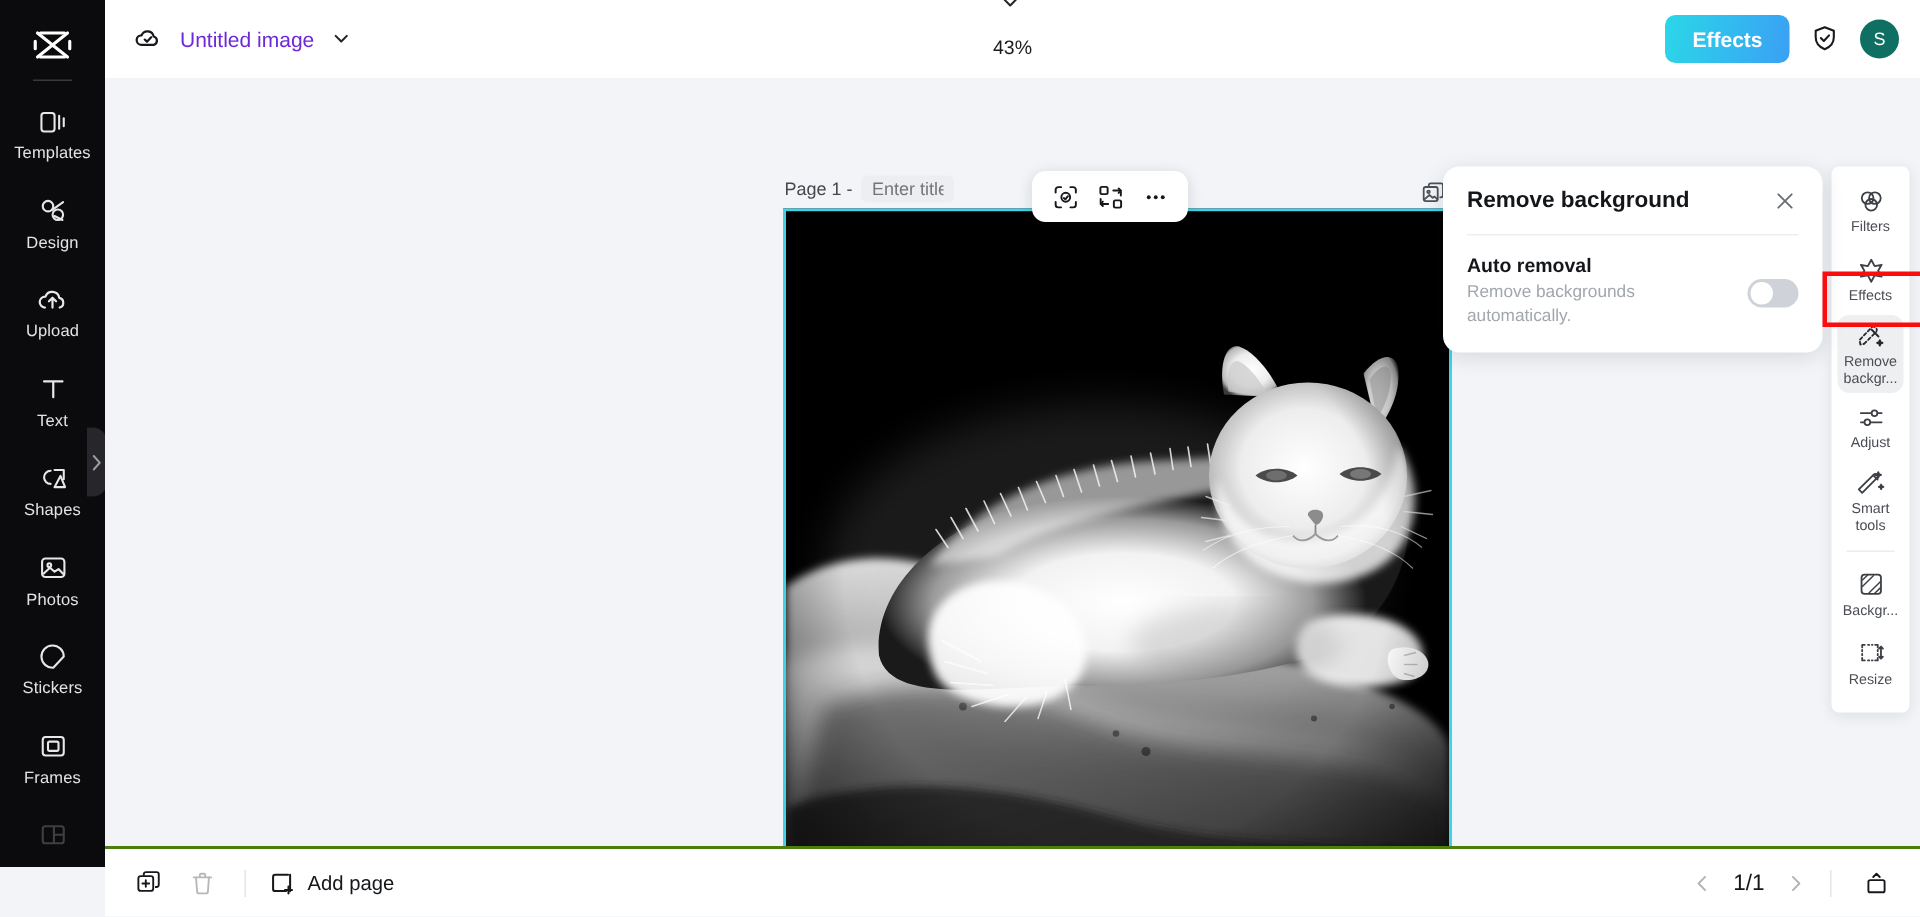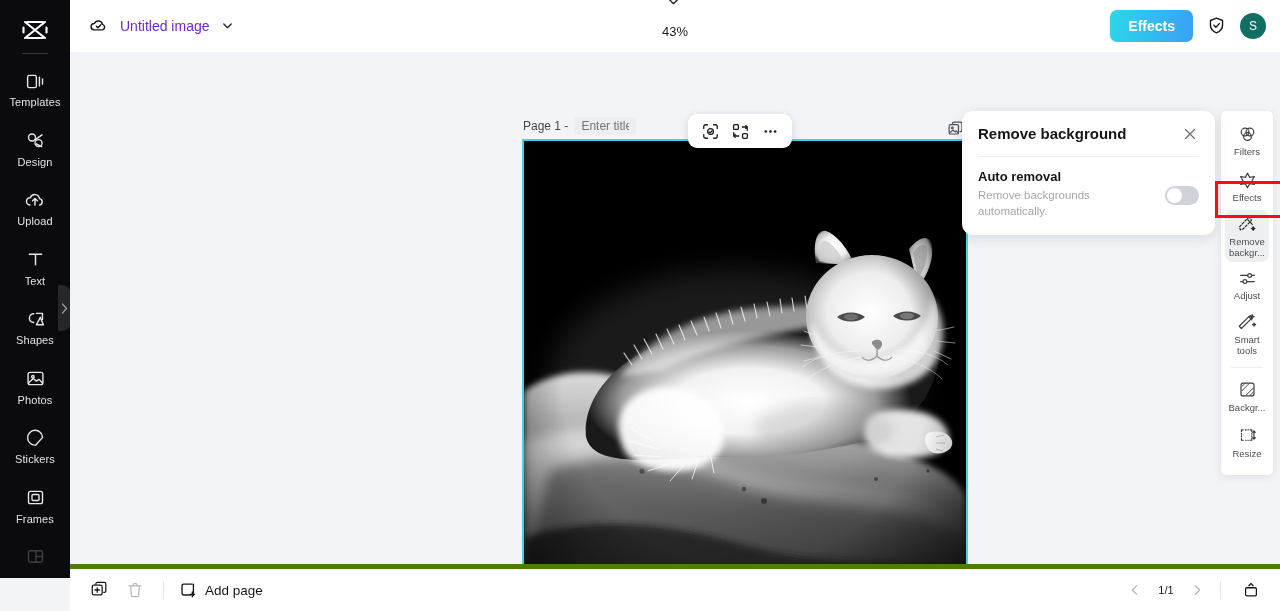--- a/index.html
+++ b/index.html
@@ -167,32 +167,32 @@
     max-width: 42px; word-break: break-word;
   }
   .rr-div { width: 32px; height: 1px; background: #ececee; margin: 6px 0; }
 
   
   .annot { position: absolute; border: 3px solid #fc0d0d; z-index: 20; pointer-events: none; }
   .annot-toggle { left: 1145px; top: 129px; width: 70px; height: 37px; }
 
   
   .bottombar {
-    height: 47px; background: #fff; border-top: 5px solid #4d7c0f;
+    height: 47px; background: #fff; border-top: 2px solid #4d7c0f;
     display: flex; align-items: center; padding: 0 16px;
     flex: 0 0 47px;
   }
   .bb-left { display: flex; align-items: center; gap: 10px; }
   .bb-btn { width: 26px; height: 26px; display:flex; align-items:center; justify-content:center; cursor:pointer; border-radius:5px; }
   .bb-btn.disabled { opacity: .3; cursor: default; }
   .bb-div { width: 1px; height: 18px; background: #e3e5e9; margin: 0 5px; }
   .addpage { display: flex; align-items: center; gap: 8px; cursor: pointer; font-size: 13.5px; color: #14161a; }
   .bb-right { margin-left: auto; display: flex; align-items: center; gap: 6px; }
   .pg-chev { width: 24px; height: 24px; display:flex; align-items:center; justify-content:center; cursor:pointer; opacity:.33; }
-  .pg-count { font-size: 11px; color: #14161a; min-width: 26px; text-align:center; }
+  .pg-count { font-size: 15px; color: #14161a; min-width: 26px; text-align:center; }
   .fullscreen { width: 26px; height: 26px; display:flex; align-items:center; justify-content:center; cursor:pointer; margin-left: 6px; }
 
   svg { display: block; }
 </style>
 </head>
 <body>
 
 <div class="app">
 
   <div class="left-rail">

